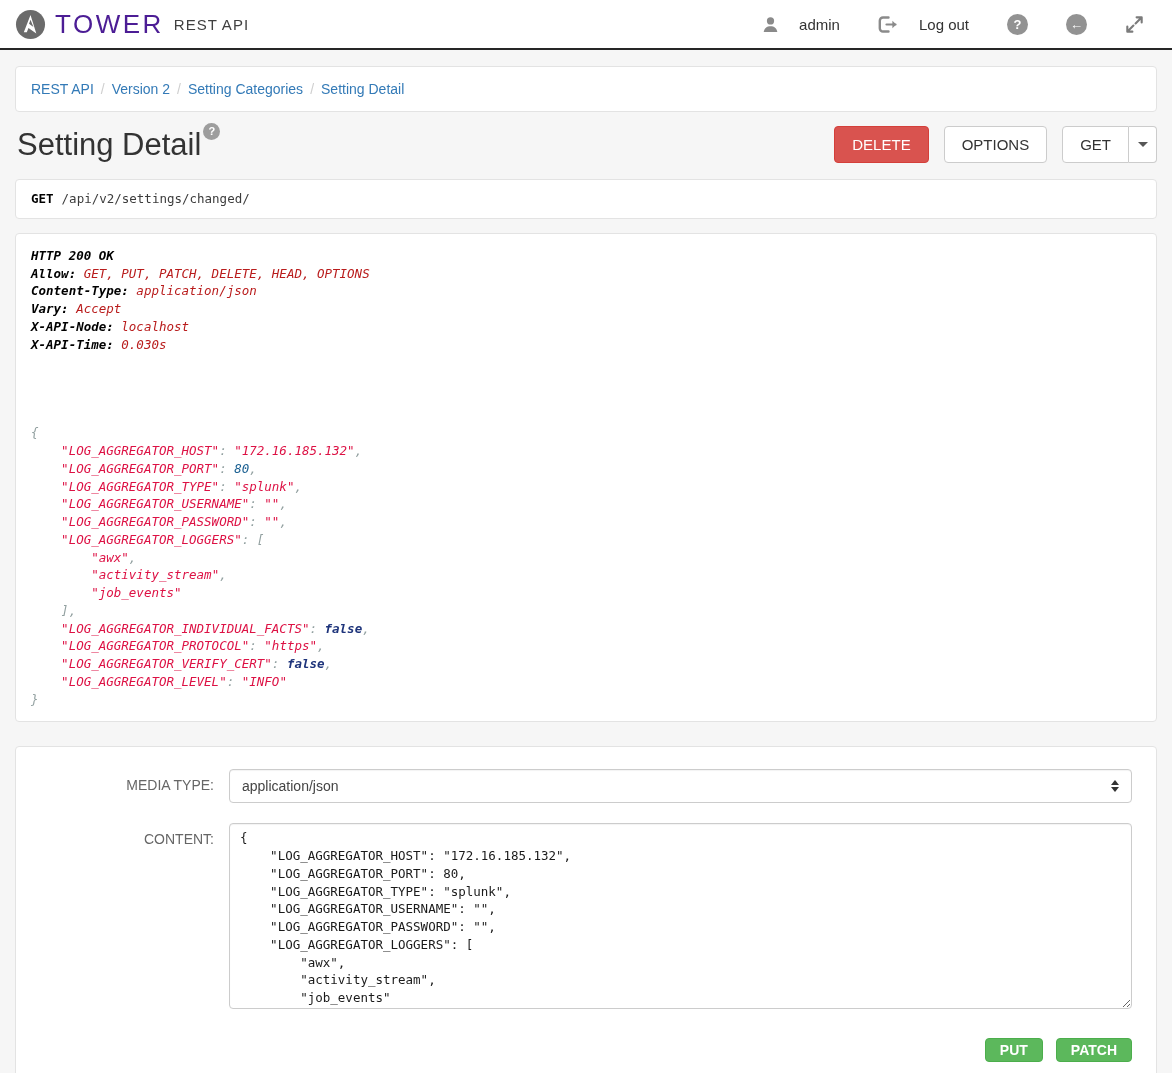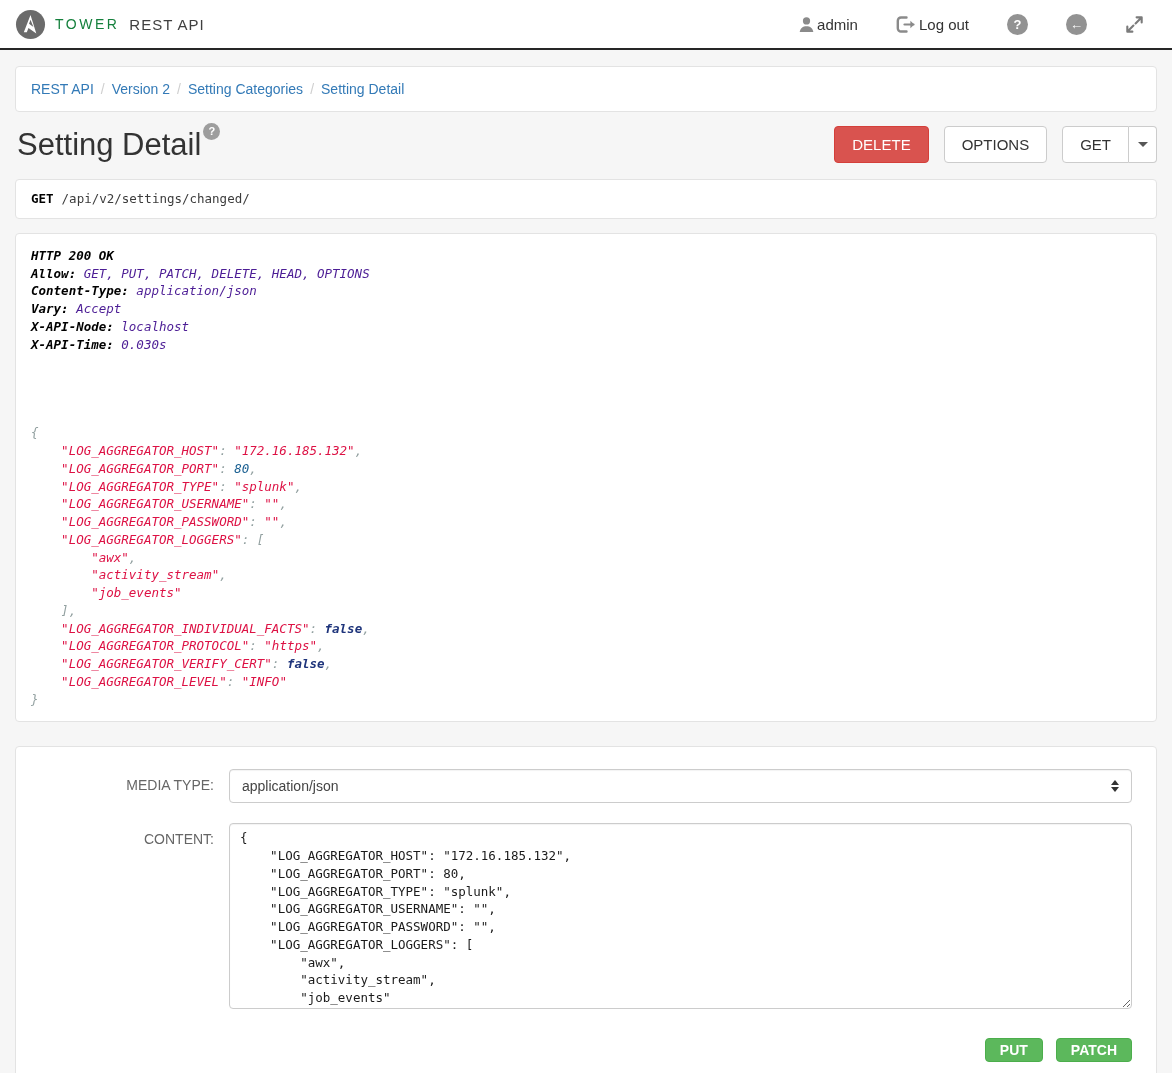--- a/index.html
+++ b/index.html
@@ -11,24 +11,24 @@
     font-size:14px;
   }
   
   .navbar {
     height:50px; background:#fff; border-bottom:2px solid #262626;
     display:flex; align-items:center; justify-content:space-between;
     padding:0 28px 0 15px;
   }
   .brand { display:flex; align-items:center; cursor:pointer; }
   .brand-logo { width:31px; height:31px; margin-right:9px; }
-  .brand-tower { font-size:14px; color:#15803d; letter-spacing:2.5px; margin-right:10px; }
+  .brand-tower { font-size:26px; color:#4c1d95; letter-spacing:2.5px; margin-right:10px; }
   .brand-rest  { font-size:15px; color:#404040; letter-spacing:1px; }
   .nav-right { display:flex; align-items:center; gap:38px; }
-  .nav-item { display:flex; align-items:center; gap:2px; cursor:pointer; font-size:15px; color:#333; }
+  .nav-item { display:flex; align-items:center; gap:20px; cursor:pointer; font-size:15px; color:#333; }
   .circle-icon {
     width:21px; height:21px; border-radius:50%; background:#929292;
     color:#fff; font-size:13px; font-weight:bold; display:flex;
     align-items:center; justify-content:center; line-height:1;
   }
   .svg-icon { display:block; }
   
   .container { margin:0 15px; }
   .panel {
     background:#fff; border:1px solid #e3e3e3; border-radius:4px;
@@ -66,21 +66,21 @@
   .mono, pre, textarea {
     font-family:"DejaVu Sans Mono", monospace;
     font-size:12.5px; line-height:1.42;
   }
   .request-line { color:#3c3c3c; white-space:pre; }
   .request-line b { color:#000; margin-right:8px; }
   .response-panel { padding:13px 15px; margin-bottom:24px;font-style:italic; }
   .response-pre { white-space:pre; color:#48484c; }
   .tok-status { font-weight:bold; color:#000; }
   .tok-hname  { font-weight:bold; color:#000; }
-  .tok-hval   { color:#4c1d95; }
+  .tok-hval   { color:#b91c1c; }
   .tok-pln    { color:#48484c; }
   .tok-pun    { color:#93a1a1; }
   .tok-str    { color:#dd1144; }
   .tok-lit    { color:#195f91; }
   .tok-kwd    { color:#1e347b; font-weight:bold; }
   
   .form-panel { padding:22px 24px 22px 15px; margin-bottom:28px; }
   .form-row { display:flex; margin-bottom:20px; }
   .form-label {
     width:198px; text-align:right; padding-right:15px; padding-top:8px;

